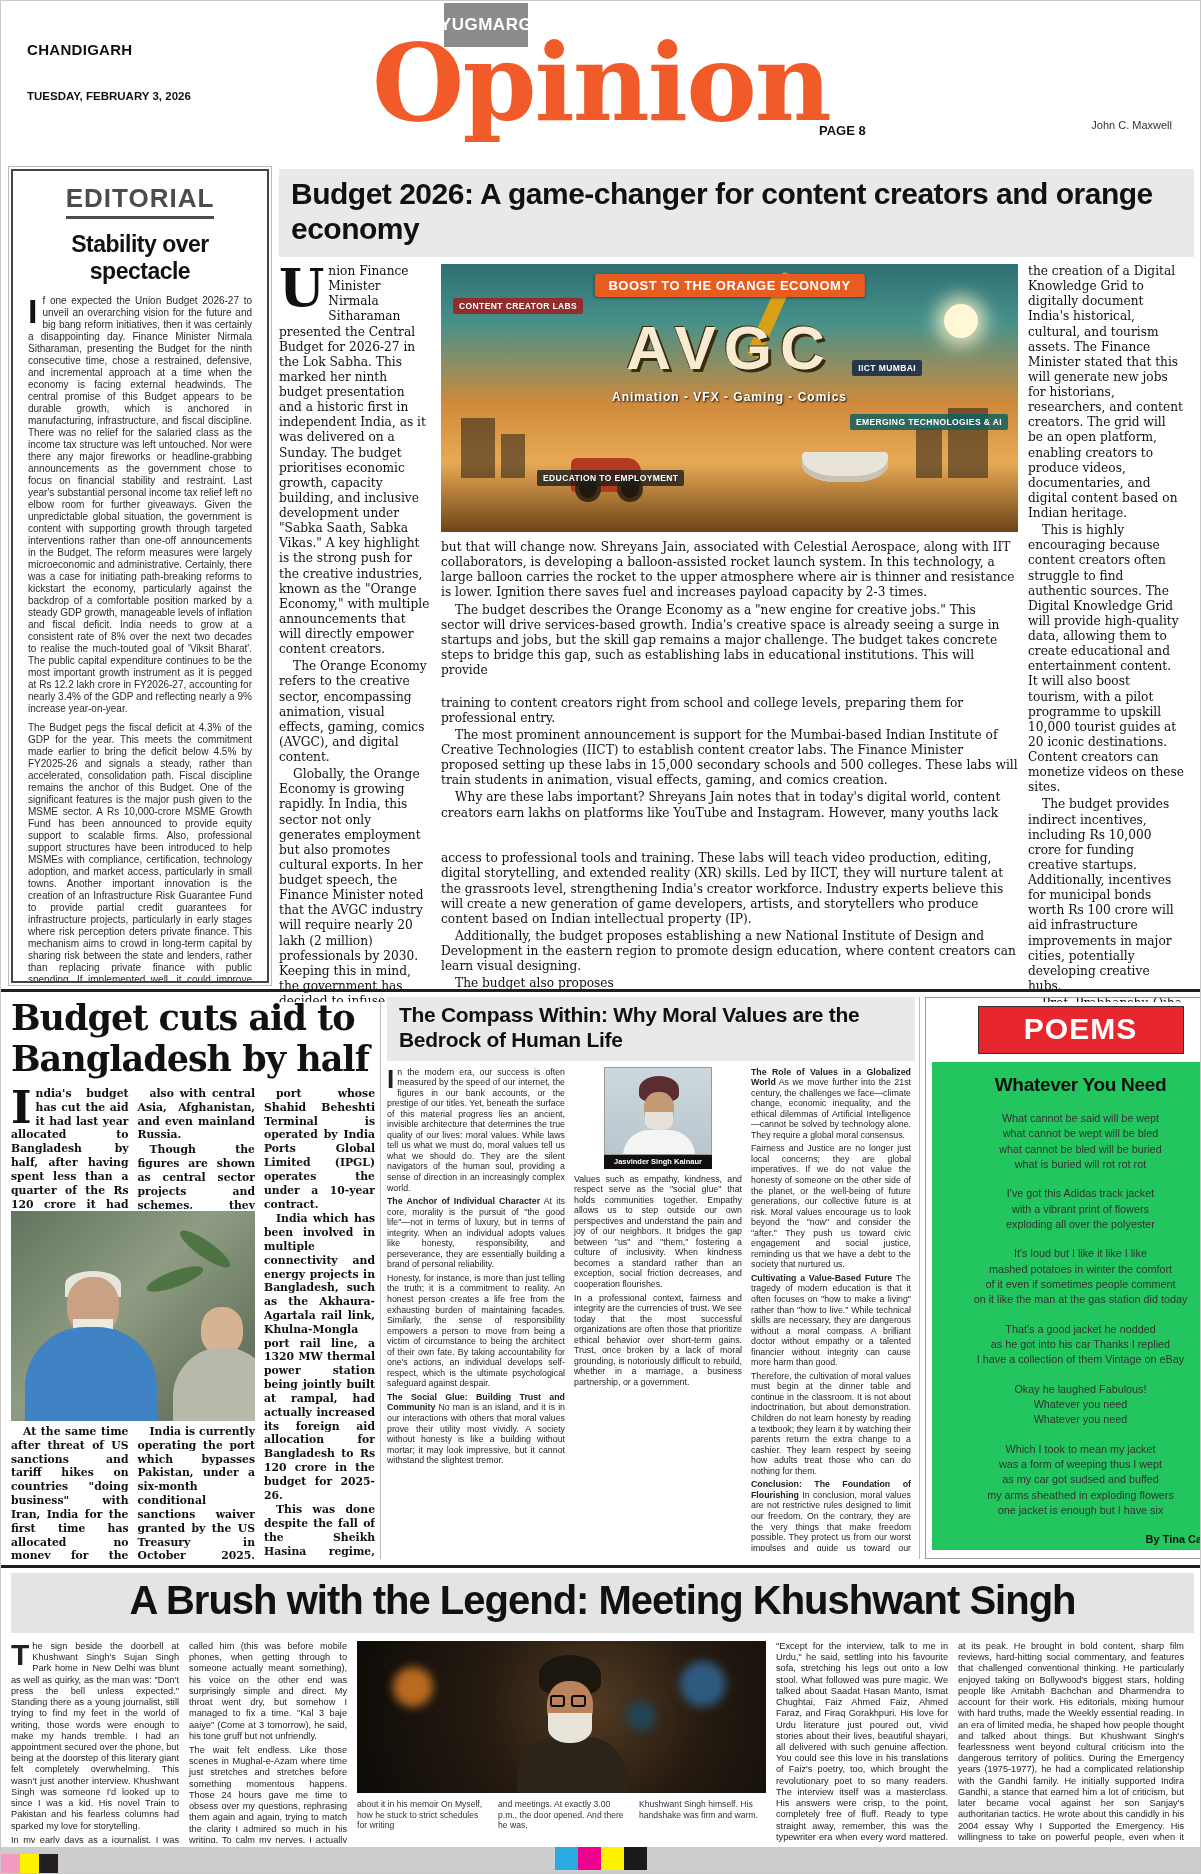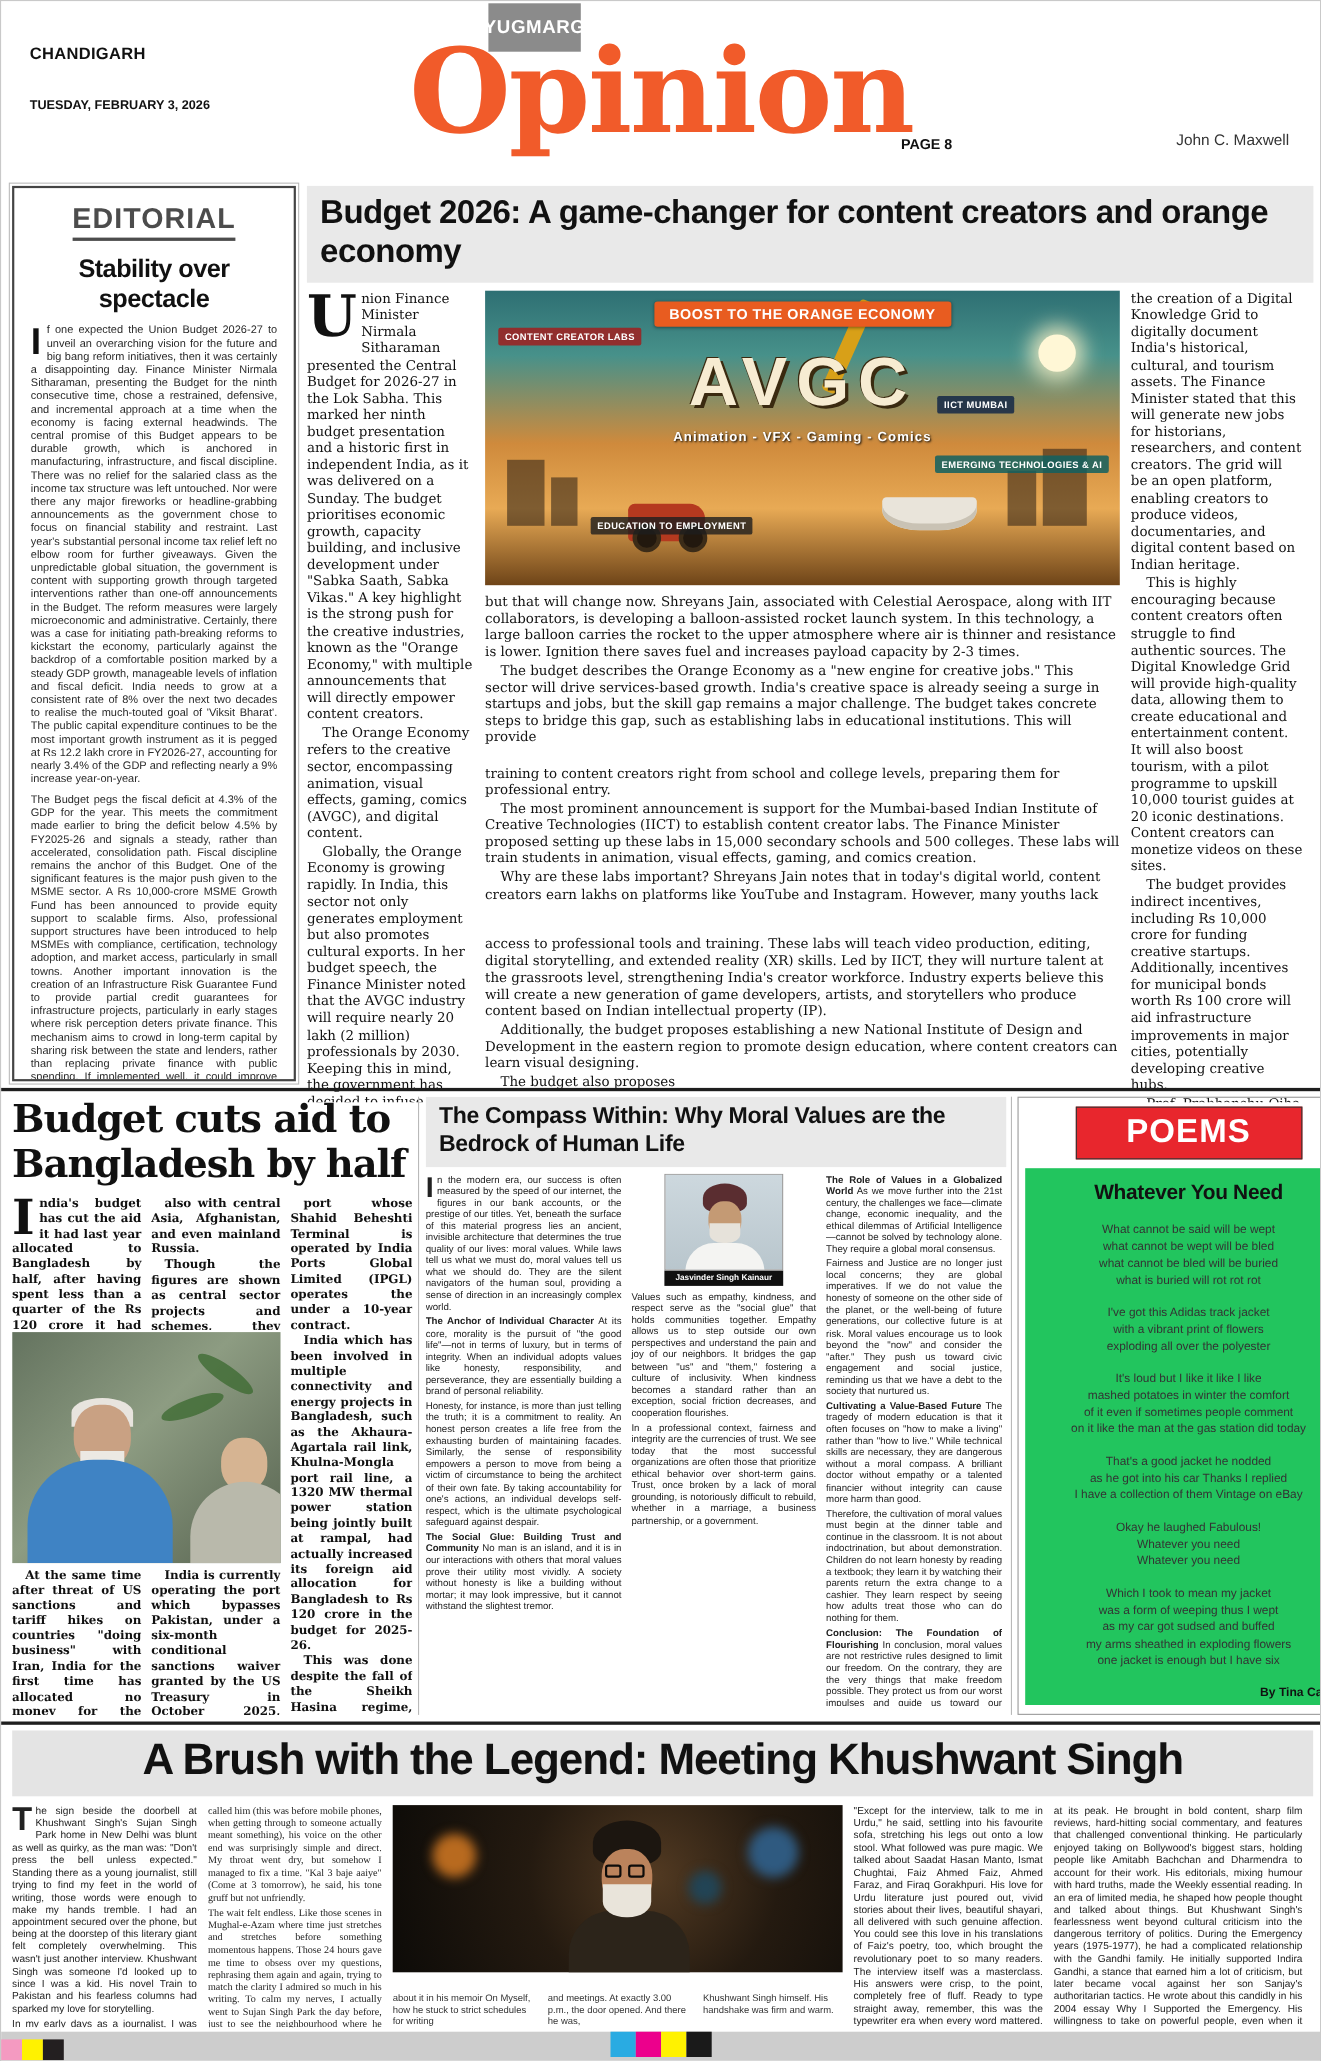--- a/index.html
+++ b/index.html
@@ -17,21 +17,21 @@
                background:#8b8b8b; color:#fff; display:flex; align-items:center; justify-content:center;
                font-weight:bold; font-size:17px; letter-spacing:.5px; }
   .opinion { position:absolute; left:290px; top:26px; width:620px; text-align:center;
              font-family:"DejaVu Serif", serif; font-weight:bold; font-size:106px; line-height:1.05;
              color:#f15b2a; letter-spacing:-2px; }
   .page-label { position:absolute; left:818px; top:122px; font-weight:bold; font-size:13px; }
   .mast-quote { position:absolute; right:28px; top:44px; width:252px; text-align:right;
                 font-size:10.5px; line-height:1.55; color:#333; white-space:pre-line;
                 border-bottom:1px solid #777; padding-bottom:8px; }
   .mast-author { position:absolute; right:28px; top:118px; width:252px; text-align:right;
-                 font-size:14px; color:#333; }
+                 font-size:11px; color:#333; }
 
   
   .editorial { position:absolute; left:10px; top:168px; width:258px; height:814px;
                border:2px solid #444; outline:1px solid #bbb; outline-offset:2px;
                padding:12px 15px; overflow:hidden; }
   .ed-kicker-wrap { text-align:center; }
   .ed-kicker { display:inline-block; font-weight:bold; font-size:26px; color:#4c4c4c;
                letter-spacing:1px; border-bottom:3px solid #4c4c4c; padding-bottom:2px; }
   .ed-title { text-align:center; font-weight:bold; font-size:23px; margin:12px 0 10px; letter-spacing:-.5px; }
   .ed-body p { font-size:10px; line-height:1.2; text-align:justify; color:#2a2a2a; margin-bottom:7px; }
@@ -143,37 +143,37 @@
   .stanza { white-space:pre-line; margin-bottom:14px; }
   .poem-by { text-align:right; font-weight:bold; font-size:11px; color:#111; margin-top:10px; padding-right:6px; }
 
   
   .kh { position:absolute; left:10px; top:1572px; width:1183px; height:270px; overflow:hidden; }
   .kh h2 { background:#e4e4e4; font-weight:bold; font-size:40px; letter-spacing:-1px;
            text-align:center; padding:5px 0 10px; }
   .kh-body { display:flex; gap:10px; margin-top:8px; height:204px; overflow:hidden;
              font-size:9.2px; line-height:1.22; text-align:justify; color:#222; }
   .kh-body p { margin-bottom:3px; }
-  .kh-c1 { width:168px; } .kh-c2 { width:158px;font-family:Liberation Serif, serif; } .kh-mid { width:409px; }
+  .kh-c1 { width:168px; } .kh-c2 { width:158px; } .kh-mid { width:409px; }
   .kh-c4 { width:172px; } .kh-c5 { width:226px; }
   .kh-c1 p.dc::first-letter { float:left; font-size:30px; line-height:.85; font-weight:bold; padding:1px 3px 0 0; }
   .kh-photo { height:152px; position:relative; overflow:hidden;
               background:radial-gradient(circle at 58% 42%, #523a22 0%, #241a10 45%, #0d0b08 100%); }
   .kb { position:absolute; border-radius:50%; filter:blur(5px); }
   .kb.b1 { right:40px; top:20px; width:46px; height:46px; background:#2f5a80; }
   .kb.b2 { right:110px; top:60px; width:30px; height:30px; background:#245; }
   .kb.b3 { left:36px; top:26px; width:40px; height:40px; background:#b86a1f; }
   .kh-turban { position:absolute; left:182px; top:14px; width:62px; height:40px; background:#1c1610; border-radius:50% 50% 30% 30%; }
   .kh-face { position:absolute; left:190px; top:40px; width:46px; height:52px; background:#bb835c; border-radius:45%; }
   .kh-beard { position:absolute; left:191px; top:72px; width:44px; height:30px; background:#e9e4da; border-radius:0 0 48% 48%; }
   .kh-glass { position:absolute; top:54px; width:15px; height:12px; border:2px solid #0e0c0a; border-radius:3px; }
   .kh-g1 { left:193px; } .kh-g2 { left:214px; }
   .kh-shirt { position:absolute; left:160px; top:96px; width:110px; height:60px; background:#2c241a; border-radius:40px 40px 0 0; }
   .kh-caps { display:flex; gap:14px; margin-top:6px; font-size:8.6px; line-height:1.25; text-align:left; color:#333; }
-  .kh-caps div { flex:1;margin-top:12px; }
+  .kh-caps div { flex:1; }
 
   
   .strip { position:absolute; left:0; right:0; bottom:0; height:26px; background:#cdcdcd; }
   .cmyk { position:absolute; left:50%; transform:translateX(-50%); bottom:3px; display:flex; }
   .cmyk span { width:23px; height:23px; display:block; }
   .corner { position:absolute; left:0; bottom:0; display:flex; }
   .corner span { width:19px; height:19px; display:block; }
 </style>
 </head>
 <body>

